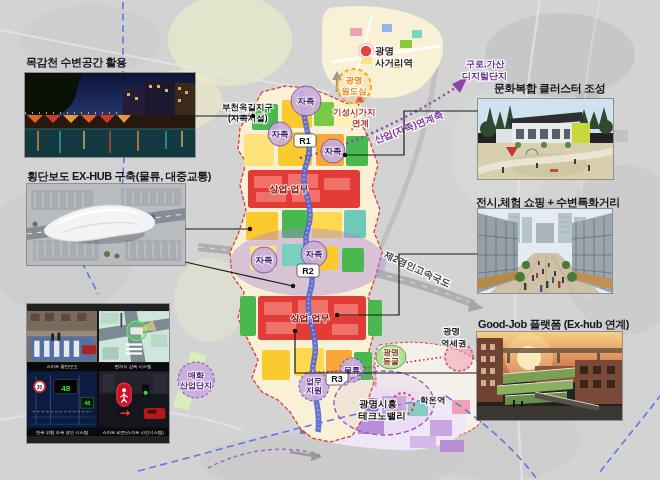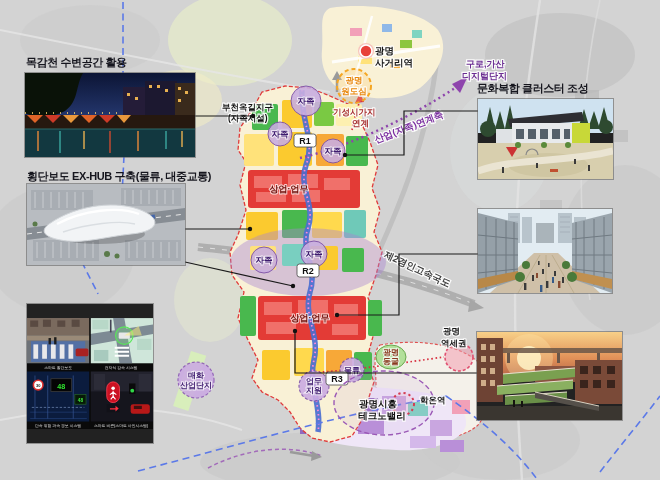--- a/index.html
+++ b/index.html
@@ -338,21 +338,21 @@
     </g>
     <g fill="#5a7a4a">
       <circle cx="80" cy="70" r="3"></circle>
           <circle cx="90" cy="72" r="2.5"></circle>
           <circle cx="8" y="0" cy="40" r="2.5"></circle>
     </g>
   </svg>
 </div>
 
 
-<div class="photo" style="left:27px;top:304px;width:126px;height:139px;">
+<div class="photo" style="left:27px;top:304px;width:142px;height:139px;">
   <svg viewBox="0 0 158 139">
     <rect x="0" y="0" width="158" height="139" fill="#0a0a0a"></rect>
 
     <g>
       <rect x="0" y="0" width="79" height="57" fill="#6e7278"></rect>
       <rect x="0" y="0" width="79" height="22" fill="#7a6a5e"></rect>
       <rect x="4" y="3" width="10" height="8" fill="#5a4a42"></rect>
           <rect x="20" y="2" width="10" height="9" fill="#5a4a42"></rect>
       <rect x="38" y="3" width="10" height="8" fill="#5a4a42"></rect>
           <rect x="56" y="2" width="10" height="9" fill="#5a4a42"></rect>
@@ -421,21 +421,21 @@
       <rect x="134" y="110" width="10" height="4" fill="#401010"></rect>
     </g>
     <rect x="0" y="130" width="79" height="9" fill="#0a0a0a"></rect>
     <rect x="79" y="130" width="79" height="9" fill="#0a0a0a"></rect>
     <text x="39" y="136.5" text-anchor="middle" font-size="4.8" fill="#e8e8e8">단속 위험 과속 경보 시스템</text>
     <text x="118" y="136.5" text-anchor="middle" font-size="4.8" fill="#e8e8e8">스마트 비콘(스마트 사인시스템)</text>
     <path d="M79,0 V139 M0,66 H158" stroke="#0a0a0a" stroke-width="2"></path>
   </svg>
 </div>
 
-<div class="heading" style="left:477px;top:81px;">문화복합 클러스터 조성</div>
+<div class="heading" style="left:494px;top:81px;">문화복합 클러스터 조성</div>
 
 <div class="photo" style="left:478px;top:99px;width:135px;height:80px;">
   <svg viewBox="0 0 135 80">
     <rect x="0" y="0" width="135" height="34" fill="#cfe2f0"></rect>
     <g fill="#2e4a30">
       <polygon points="6,34 12,8 18,34"></polygon>
           <polygon points="16,34 22,12 28,34"></polygon>
           <polygon points="26,34 32,6 38,34"></polygon>
       <polygon points="100,30 106,10 112,30"></polygon>
           <polygon points="110,30 116,12 122,30"></polygon>
@@ -469,20 +469,21 @@
         <rect x="24" y="68" width="2" height="6"></rect>
             <rect x="58" y="64" width="2" height="5"></rect>
             <rect x="96" y="60" width="2" height="5"></rect>
             <rect x="110" y="66" width="2" height="6"></rect>
       </g>
       <rect x="72" y="70" width="8" height="3" fill="#c05030"></rect>
     </g>
   </svg>
 </div>
 
+<div class="heading" style="left:476px;top:195px;">전시,체험 쇼핑 + 수변특화거리</div>
 
 <div class="photo" style="left:478px;top:209px;width:134px;height:84px;">
   <svg viewBox="0 0 134 84">
     <rect x="0" y="0" width="134" height="84" fill="#e2ecf2"></rect>
     <g fill="#b8c4cc">
       <rect x="30" y="4" width="12" height="30"></rect>
           <rect x="44" y="8" width="10" height="26"></rect>
       <rect x="80" y="4" width="14" height="30"></rect>
           <rect x="96" y="8" width="12" height="26"></rect>
       <rect x="58" y="14" width="18" height="20" fill="#aab4ba"></rect>
@@ -528,20 +529,21 @@
             <rect x="80" y="72" width="2.4" height="7"></rect>
           </g>
       <g fill="#365a88">
             <rect x="74" y="68" width="2" height="6"></rect>
             <rect x="62" y="76" width="2.4" height="7"></rect>
           </g>
     </g>
   </svg>
 </div>
 
+<div class="heading" style="left:478px;top:317px;">Good-Job 플랫폼 (Ex-hub 연계)</div>
 
 <div class="photo" style="left:477px;top:332px;width:145px;height:88px;">
   <svg viewBox="0 0 145 88">
     <defs>
       <linearGradient id="p6sky" x1="0" y1="0" x2="0" y2="1">
         <stop offset="0" stop-color="#f8d088"></stop>
             <stop offset=".6" stop-color="#e09058"></stop>
             <stop offset="1" stop-color="#b86848"></stop>
       </linearGradient>
     </defs>

